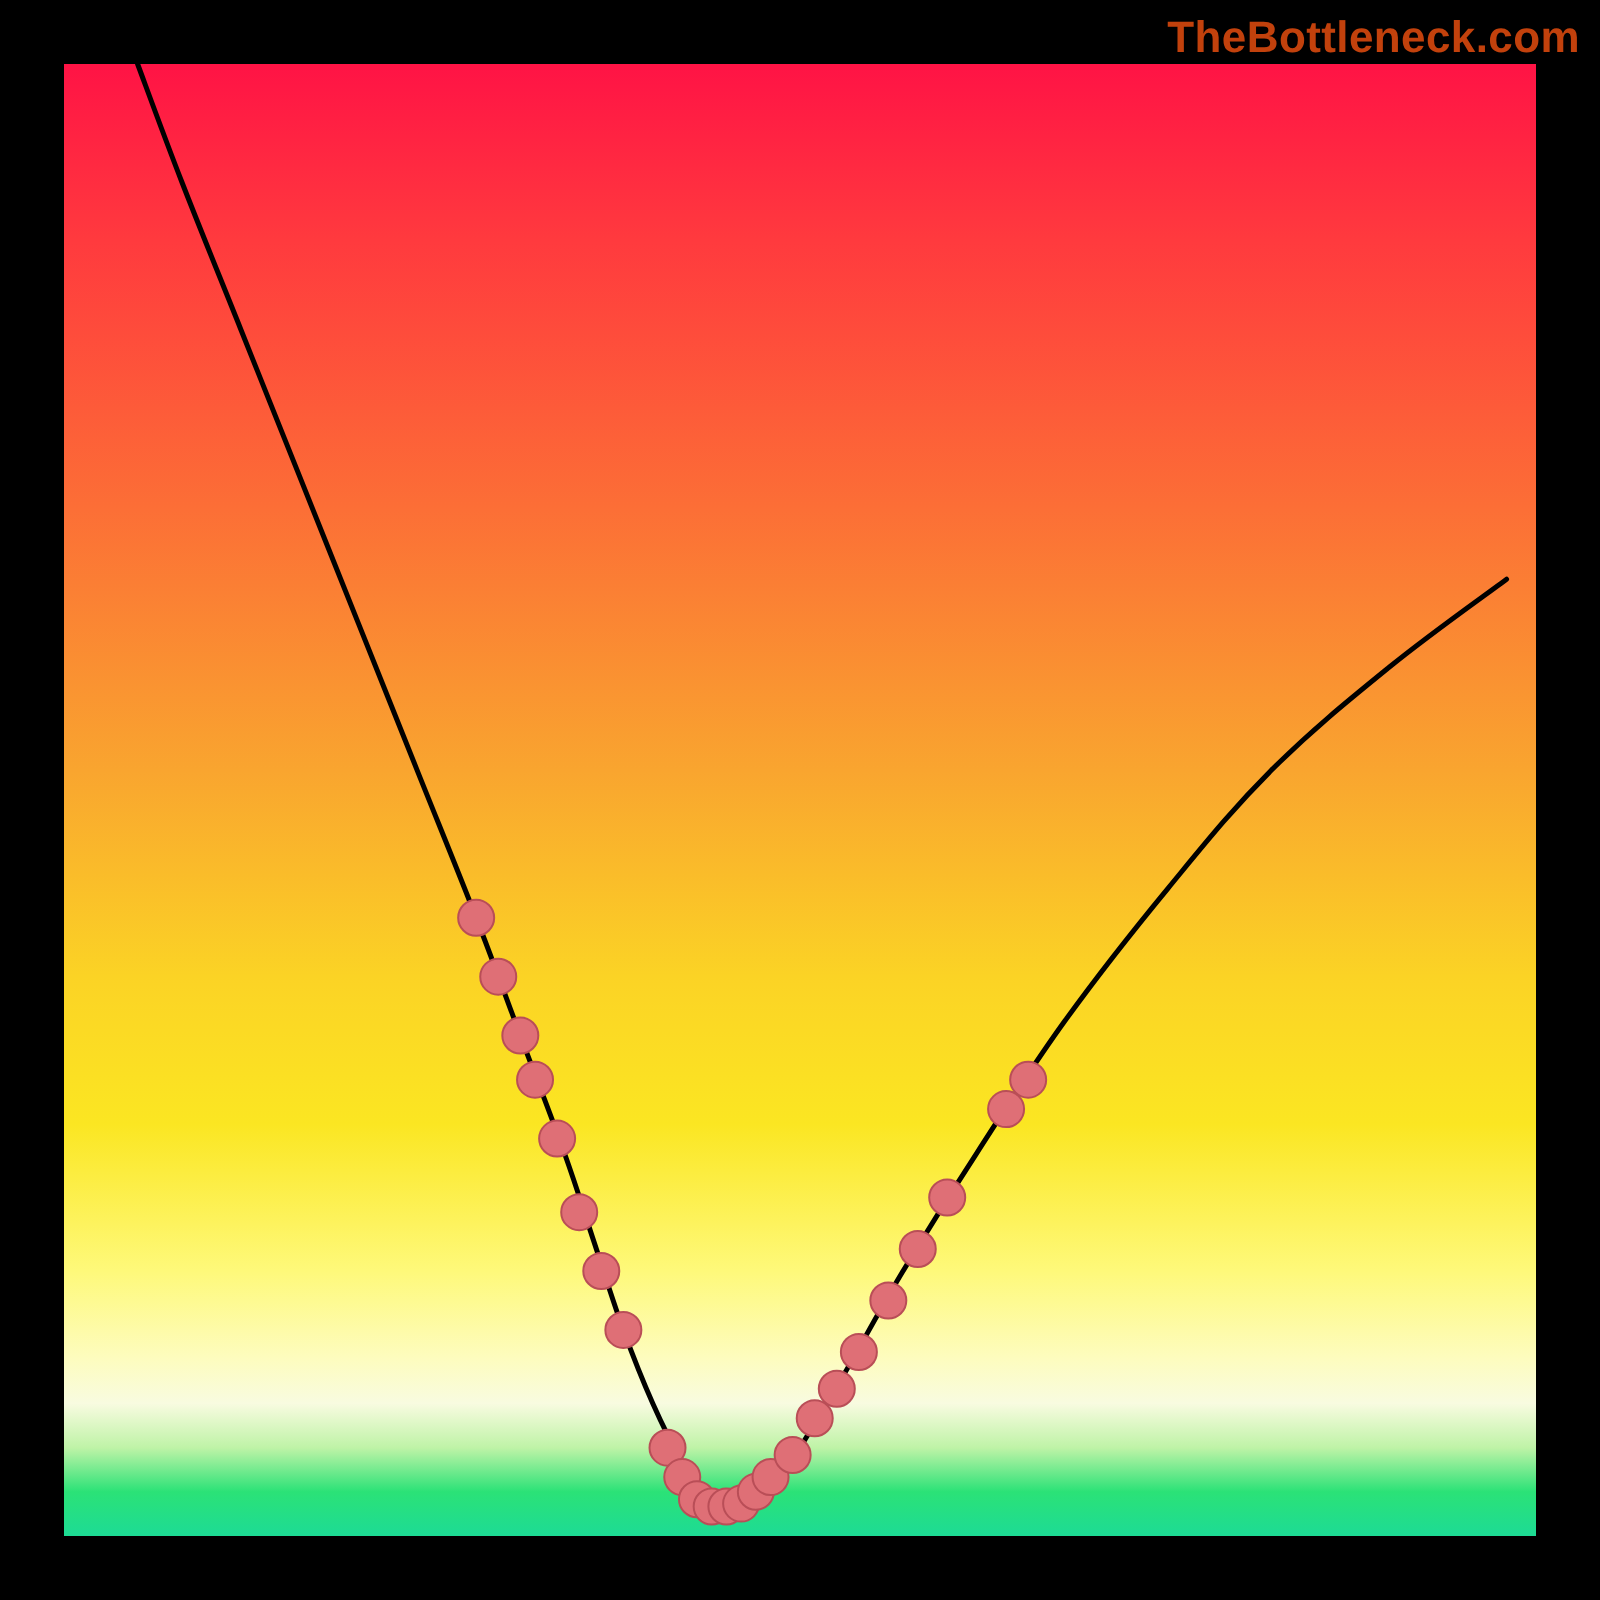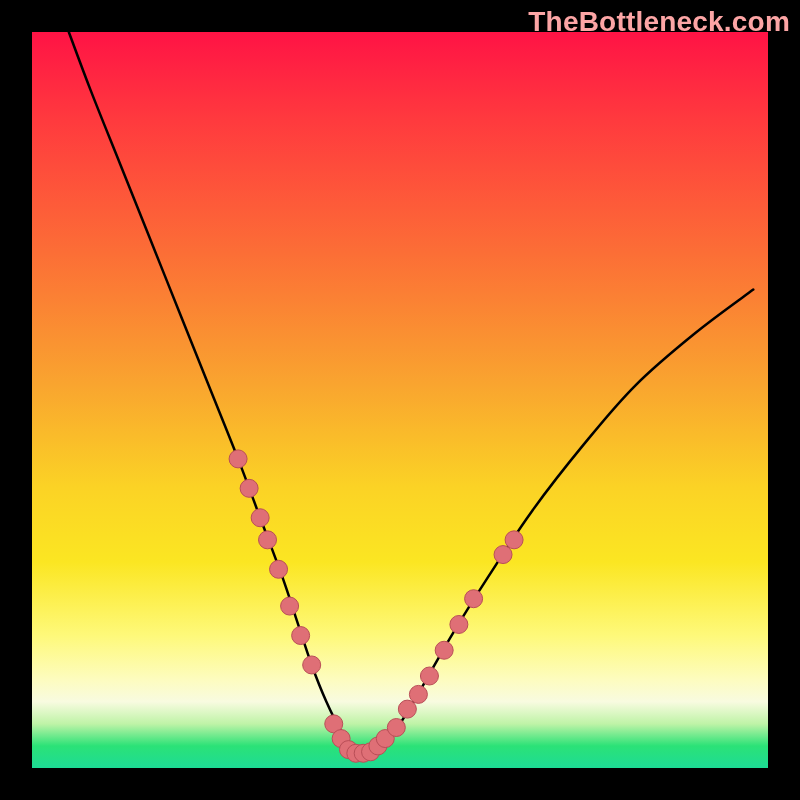--- a/index.html
+++ b/index.html
@@ -14,22 +14,22 @@
   .frame {
     position: relative;
     width: 800px;
     height: 800px;
     background: #000;
   }
   .watermark {
     position: absolute;
     top: 6px;
     right: 10px;
-    color: #fca5a5;
-    font-size: 28px;
+    color: #c2410c;
+    font-size: 22px;
     font-weight: 600;
     letter-spacing: 0.2px;
     z-index: 10;
   }
   .plot-area {
     position: absolute;
     left: 32px;
     top: 32px;
     width: 736px;
     height: 736px;

